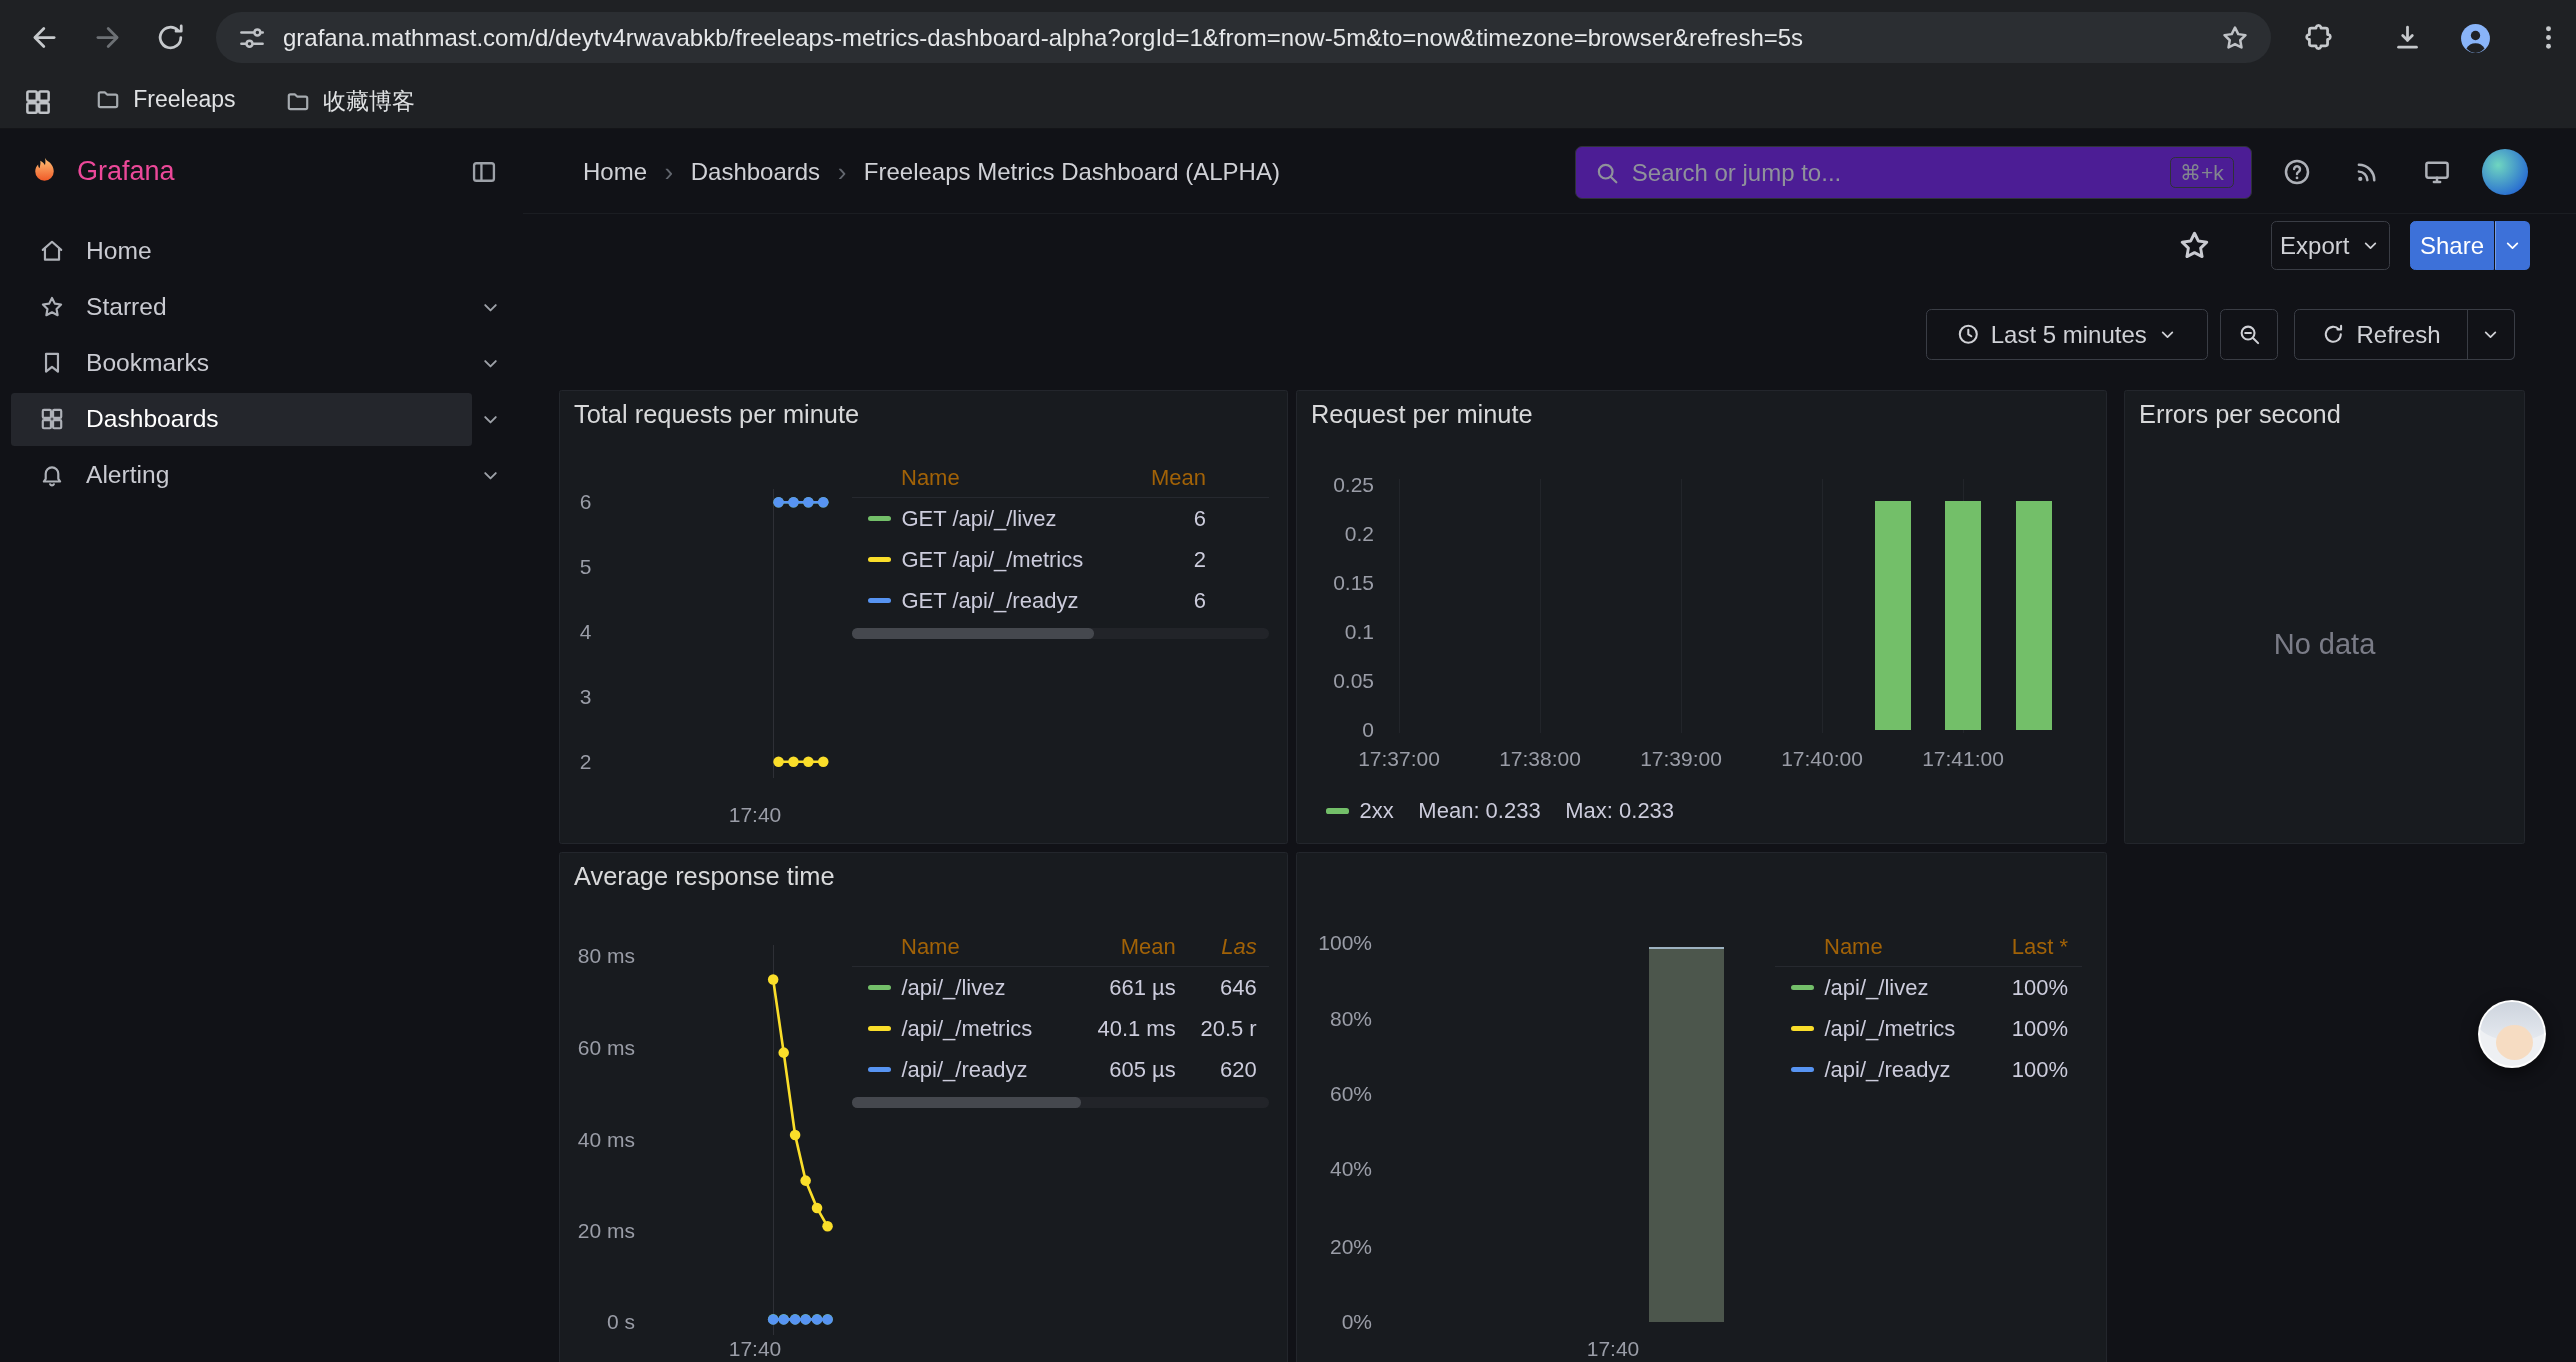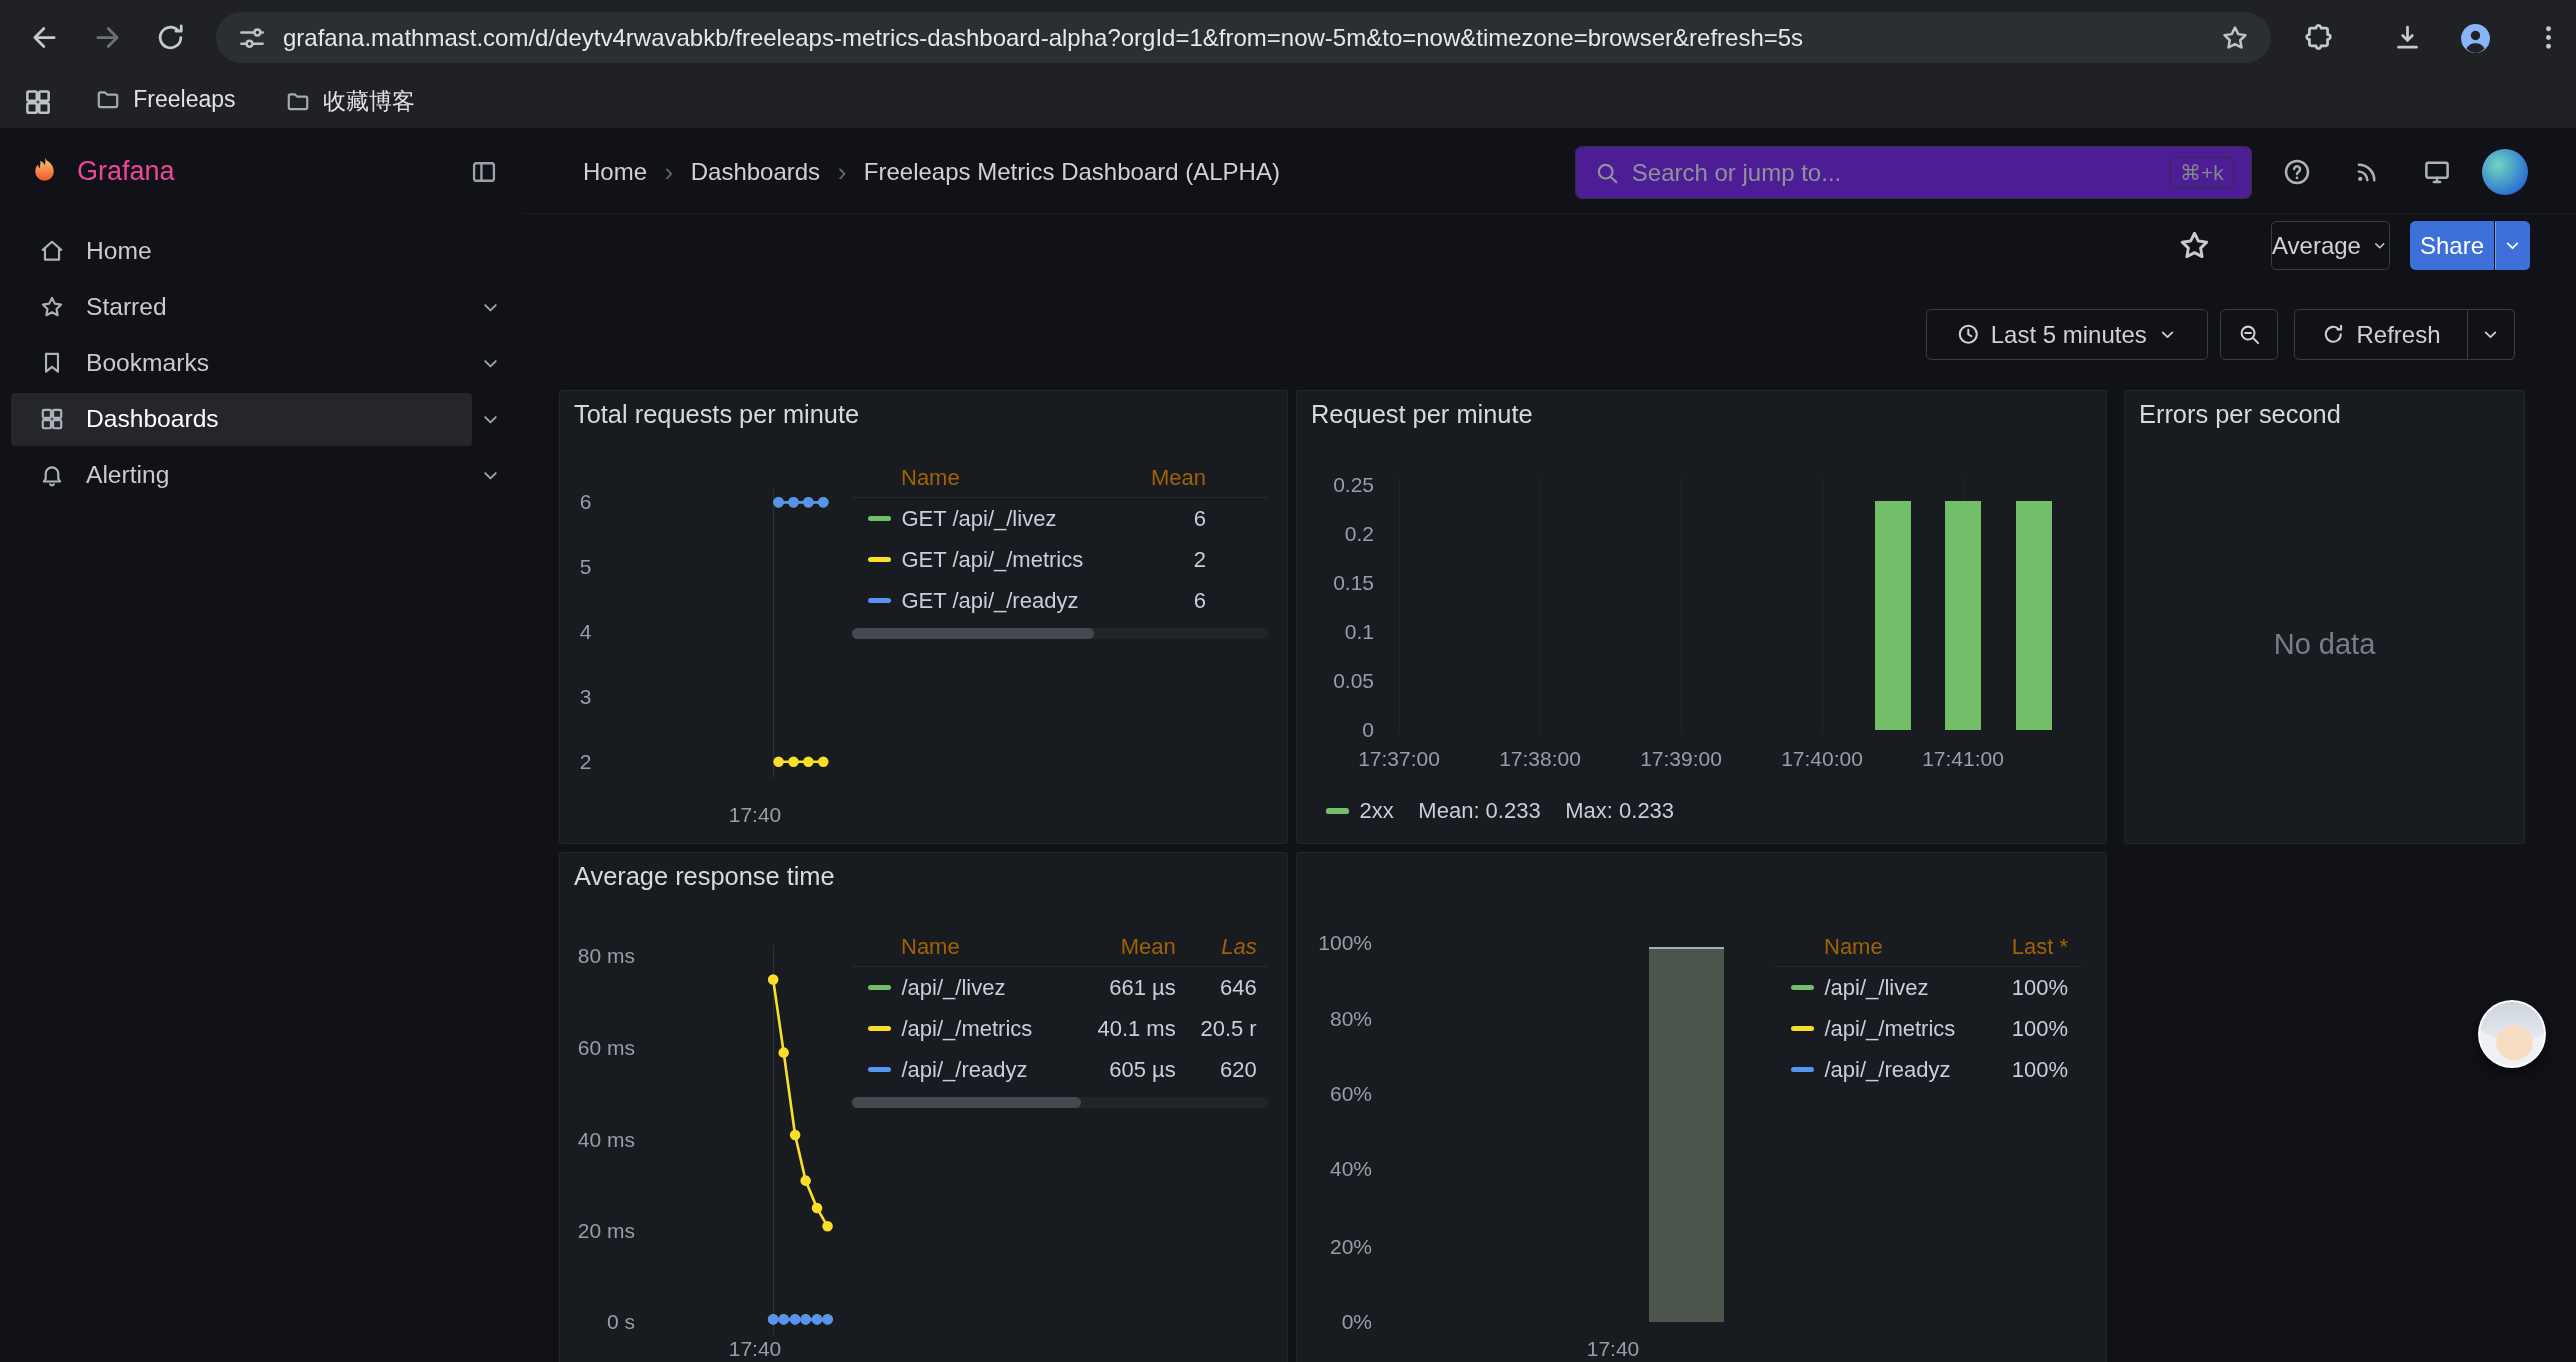--- a/index.html
+++ b/index.html
@@ -312,21 +312,21 @@
         <span class="havatar"></span>
       </div>
 
       <div class="actions-row">
         <span class="aic">
             <svg viewBox="0 0 24 24" width="100%" height="100%" fill="none" stroke="currentColor" stroke-width="2" stroke-linecap="round" stroke-linejoin="round">
               <path d="m12 3.6 2.6 5.3 5.8.8-4.2 4.1 1 5.8-5.2-2.7-5.2 2.7 1-5.8L3.6 9.7l5.8-.8z"></path>
             </svg>
           </span>
         <button class="btn" style="left:1748px;top:7px;width:119px;height:49px">
-          <span>Average</span>
+          <span>Export</span>
           <span class="caret">
               <svg viewBox="0 0 24 24" width="100%" height="100%" fill="none" stroke="currentColor" stroke-width="2" stroke-linecap="round" stroke-linejoin="round">
                 <path d="m6.5 9.5 5.5 5.5 5.5-5.5"></path>
               </svg>
             </span>
         </button>
         <button class="btn primary" style="left:1887px;top:7px;width:84px;height:49px;border-radius:5.3px 0 0 5.3px">
           <span>Share</span>
         </button>
         <button class="btn primary" style="left:1972px;top:7px;width:35px;height:49px;border-radius:0 5.3px 5.3px 0;border-left:0.9px solid rgba(255,255,255,0.3)">

